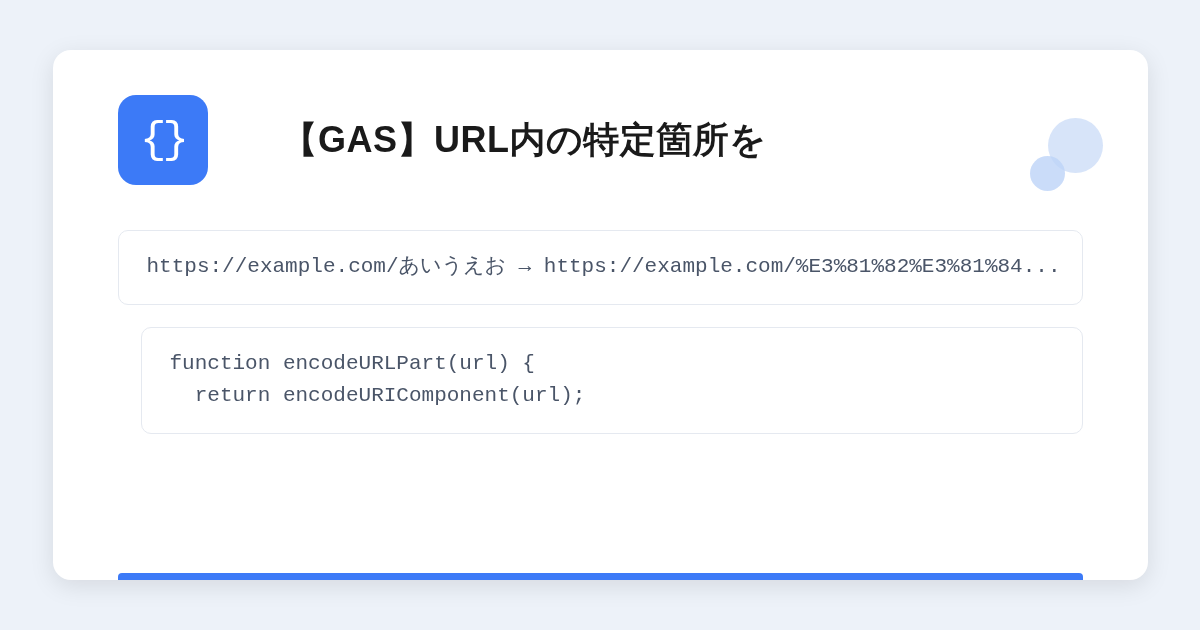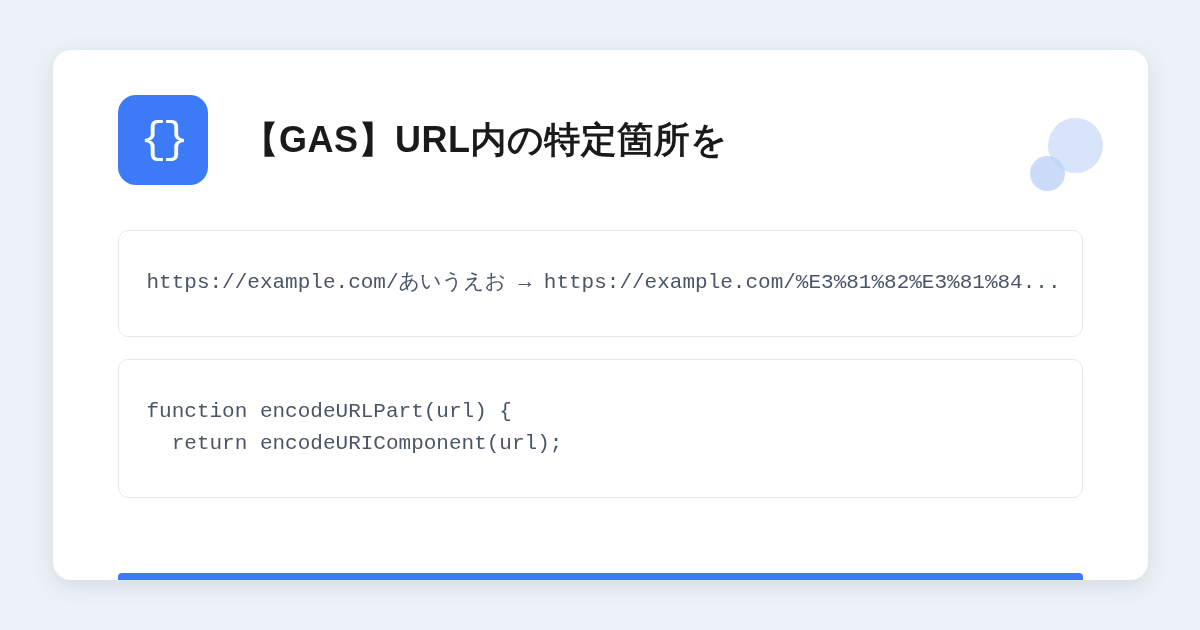--- a/index.html
+++ b/index.html
@@ -51,35 +51,37 @@
     font-weight: 400;
     font-family: 'Courier New', monospace;
     letter-spacing: -4px;
   }
   .title {
     font-size: 36px;
     font-weight: 700;
     color: #1a1a1a;
     line-height: 1.45;
     letter-spacing: 0.5px;
+    margin-left: 39px;
   }
   .code-block {
     border: 1px solid #e5e9f0;
     border-radius: 10px;
-    padding: 36px 28px;
+    padding: 20px 28px;
     font-family: 'SF Mono', 'Menlo', 'Consolas', 'Courier New', monospace;
     font-size: 21px;
     color: #4a5568;
     margin-bottom: 22px;
     white-space: nowrap;
     overflow: hidden;
     line-height: 1.55;
   }
   .code-block.multi {
     white-space: pre;
+    margin-left: 23px;
   }
   .accent-bar {
     position: absolute;
     bottom: 0;
     left: 65px;
     right: 65px;
     height: 7px;
     background: #3c7af7;
     border-radius: 4px 4px 0 0;
   }

